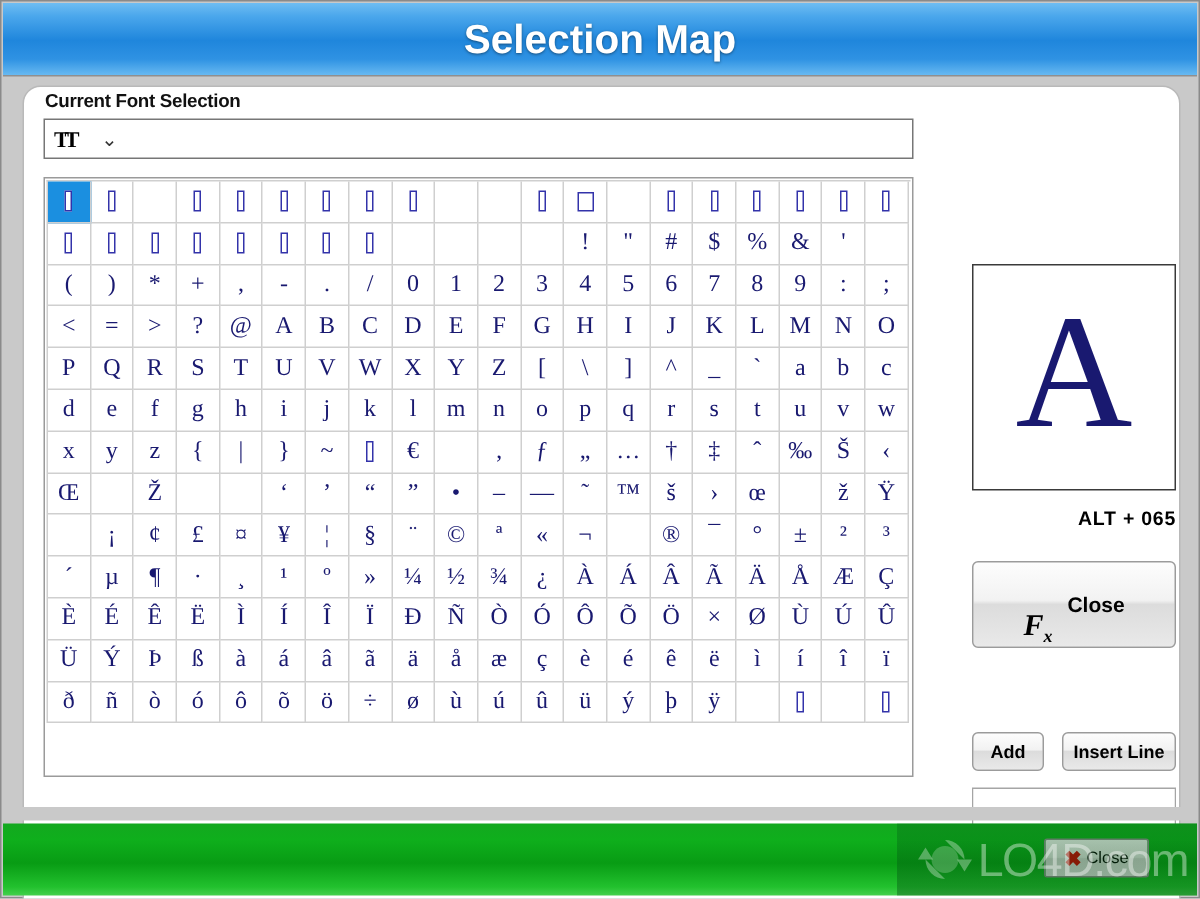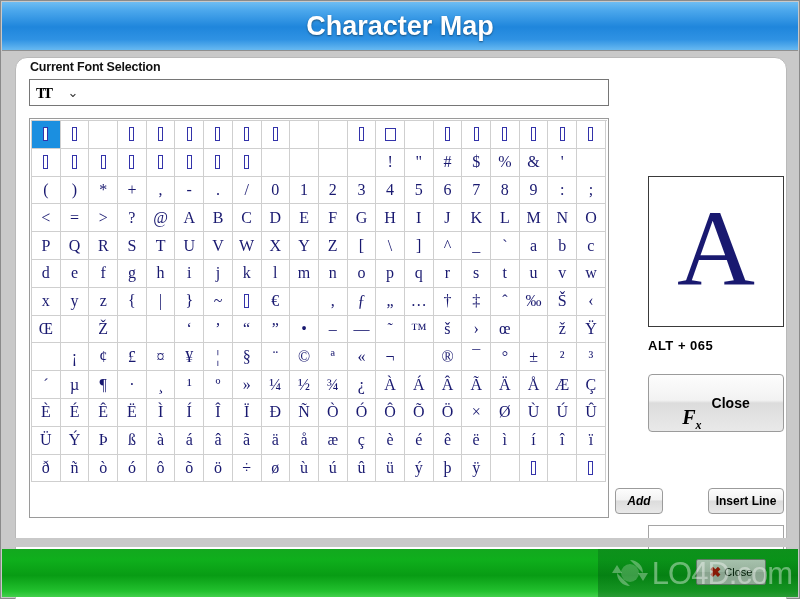--- a/index.html
+++ b/index.html
@@ -161,21 +161,21 @@
     font-family: "Liberation Serif", serif;
     font-size: 108px;
     line-height: 1;
     color: #191970;
     margin-top: -6px;
   }
   #alt-code {
     position: absolute;
     left: 632px; top: 280px;
     width: 136px;
-    text-align: left;
+    text-align: right;
     font-size: 13px;
     font-weight: bold;
     color: #000000;
     letter-spacing: 0.5px;
   }
 
   .btn {
     background: linear-gradient(to bottom, #fdfdfd 0%, #f2f2f2 45%, #dcdcdc 50%, #e9e9e9 100%);
     border: 1px solid #9b9b9b;
     border-radius: 4px;
@@ -200,22 +200,22 @@
     font-style: italic;
     font-weight: bold;
     font-size: 20px;
     margin-top: 32px;
   }
   #insert-btn .fx sub {
     font-size: 12px;
   }
   #add-btn {
     position: absolute;
-    left: 599px; top: 430px;
-    width: 48px; height: 26px; font-style: italic;
+    left: 632px; top: 430px;
+    width: 48px; height: 26px;
   }
   #insert-line-btn {
     position: absolute;
     left: 692px; top: 430px;
     width: 76px; height: 26px;
   }
   #text-field {
     position: absolute;
     left: 632px; top: 467px;
     width: 136px; height: 28px;
@@ -286,21 +286,21 @@
     width: 796px; height: 9px;
     background: #c9c9c9;
   }
 </style>
 </head>
 <body>
 
 <div id="app">
 
   <div id="titlebar">
-    <span class="title-text">Character Map</span>
+    <span class="title-text">Selection Map</span>
   </div>
 
   <div id="panel">
 
     <div class="group-label">Current Font Selection</div>
 
     <div id="font-combo">
       <span class="tt-icon">
         <svg width="22" height="20" viewBox="0 0 22 20">
           <text x="0" y="15" font-family="Liberation Serif, serif" font-size="15" font-weight="bold" fill="#000">T</text>

